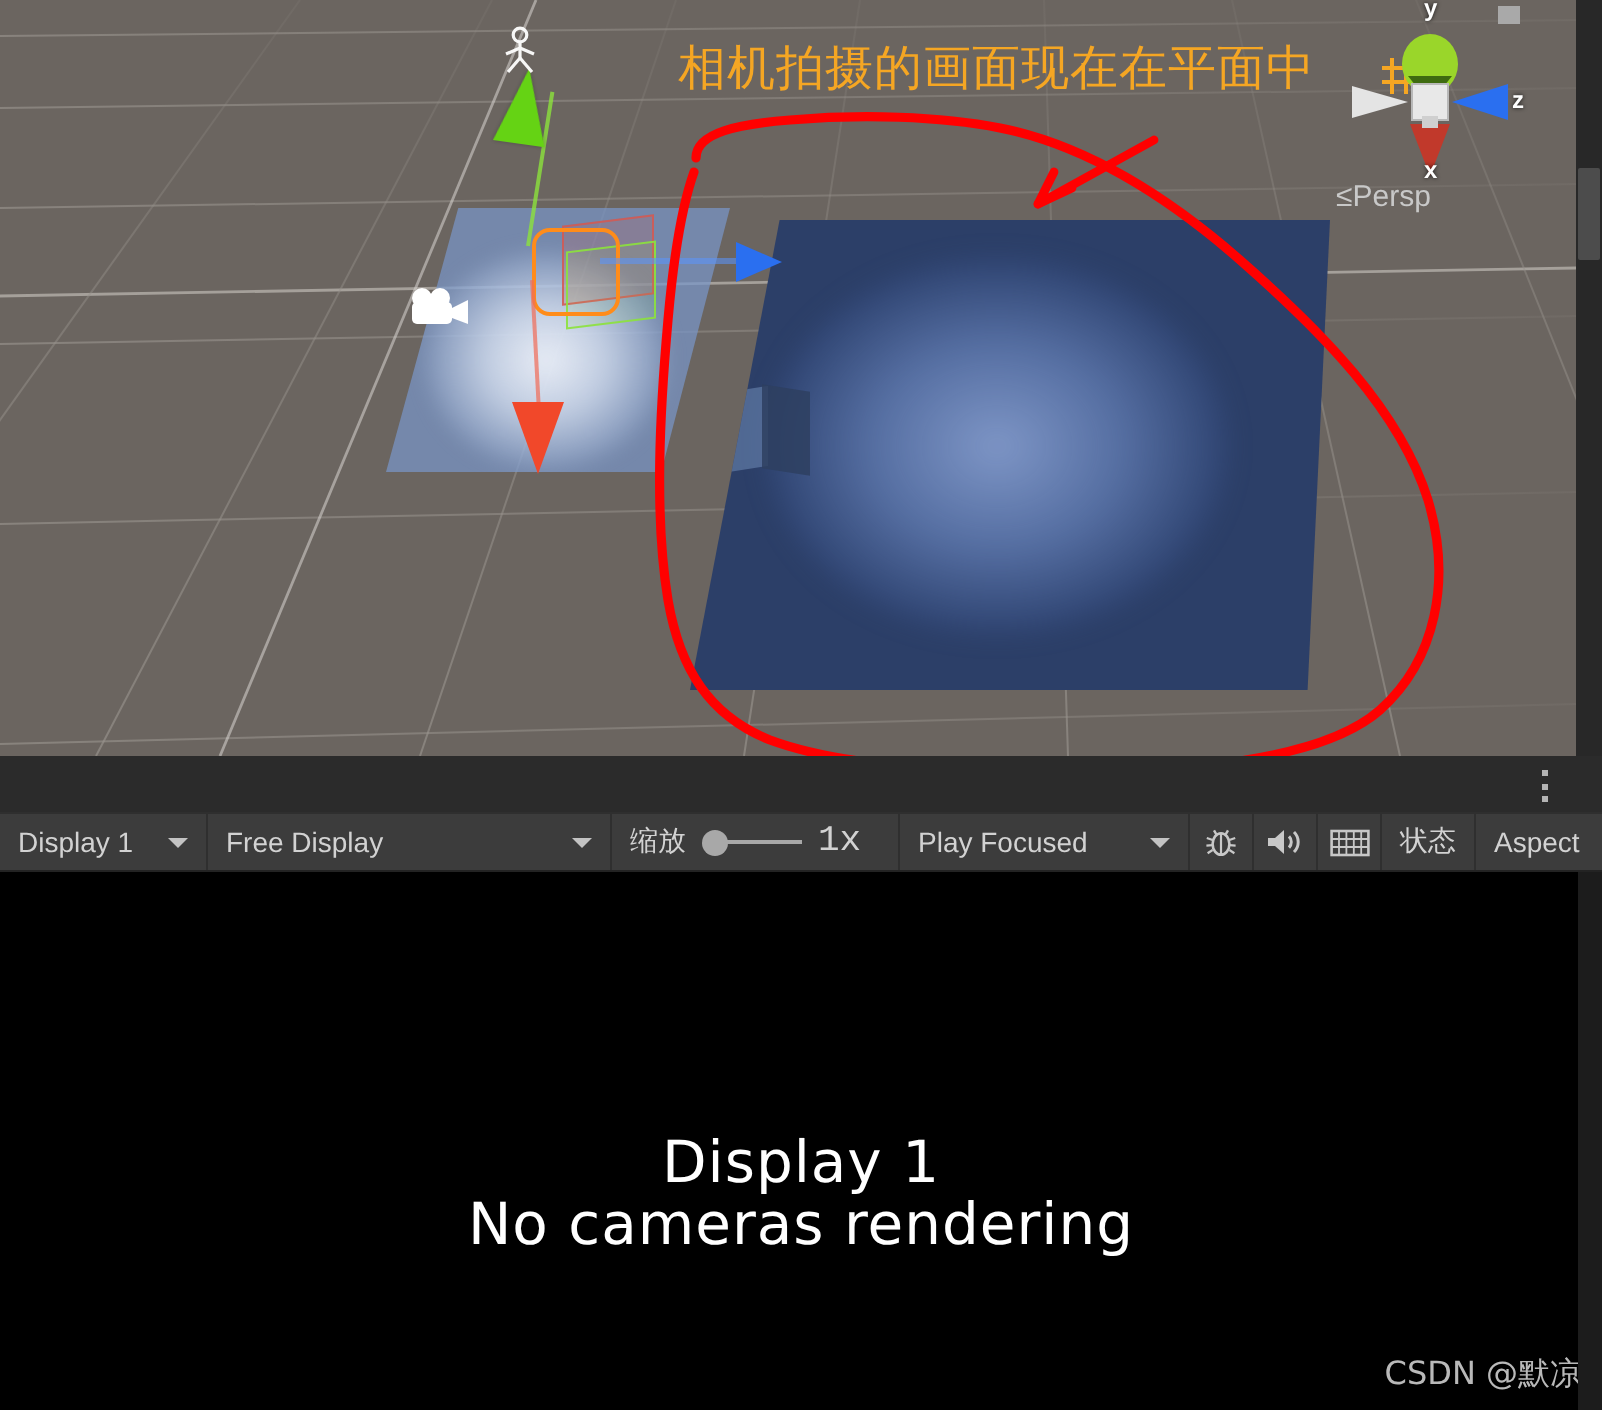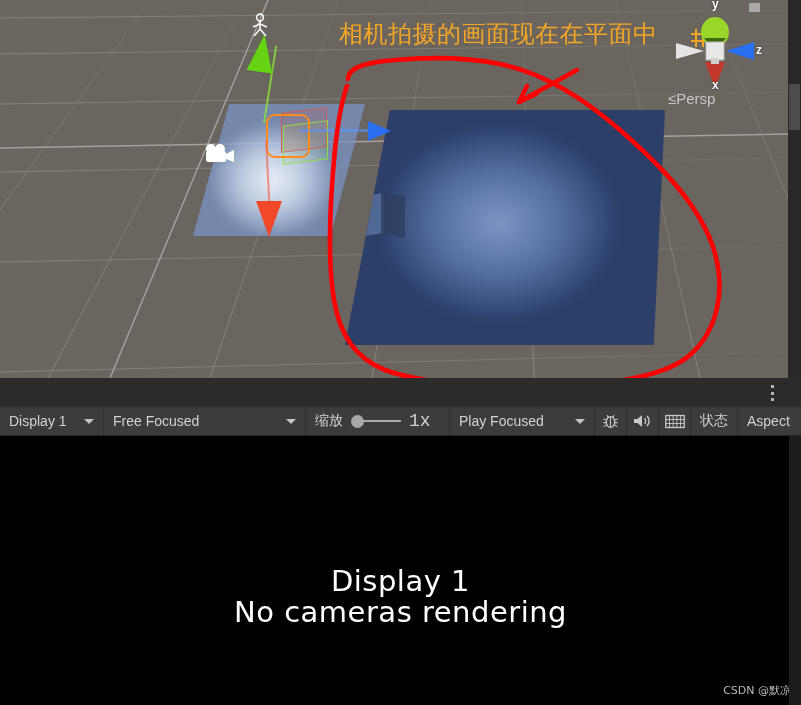--- a/index.html
+++ b/index.html
@@ -393,21 +393,21 @@
     font-size: 29px;
     line-height: 31px;
   }
   #game-msg .l1 { letter-spacing: 0.5px; }
   #game-msg .l2 { letter-spacing: 0.5px; }
   #watermark {
     position: absolute;
     right: 10px;
     bottom: 7px;
     color: #b9b9b9;
-    font-size: 11px;
+    font-size: 16px;
     font-family: "DejaVu Sans", "Liberation Sans", sans-serif;
   }
   #game-right-strip {
     position: absolute;
     right: 0;
     top: 0;
     width: 12px;
     height: 100%;
     background: #1c1c1c;
   }
@@ -554,21 +554,21 @@
   </div>
 
   <div id="game-toolbar">
 
     <div class="tb-item tb-dropdown" id="tb-display">
       <span>Display 1</span>
       <span class="caret"></span>
     </div>
 
     <div class="tb-item tb-dropdown" id="tb-aspect">
-      <span>Free Focused</span>
+      <span>Free Display</span>
       <span class="caret"></span>
     </div>
 
     <div class="tb-item" id="tb-scale">
       <span>缩放</span>
       <span class="slider-track">
         <span class="slider-line"></span>
         <span class="slider-knob"></span>
       </span>
       <span class="scale-val">1x</span>

